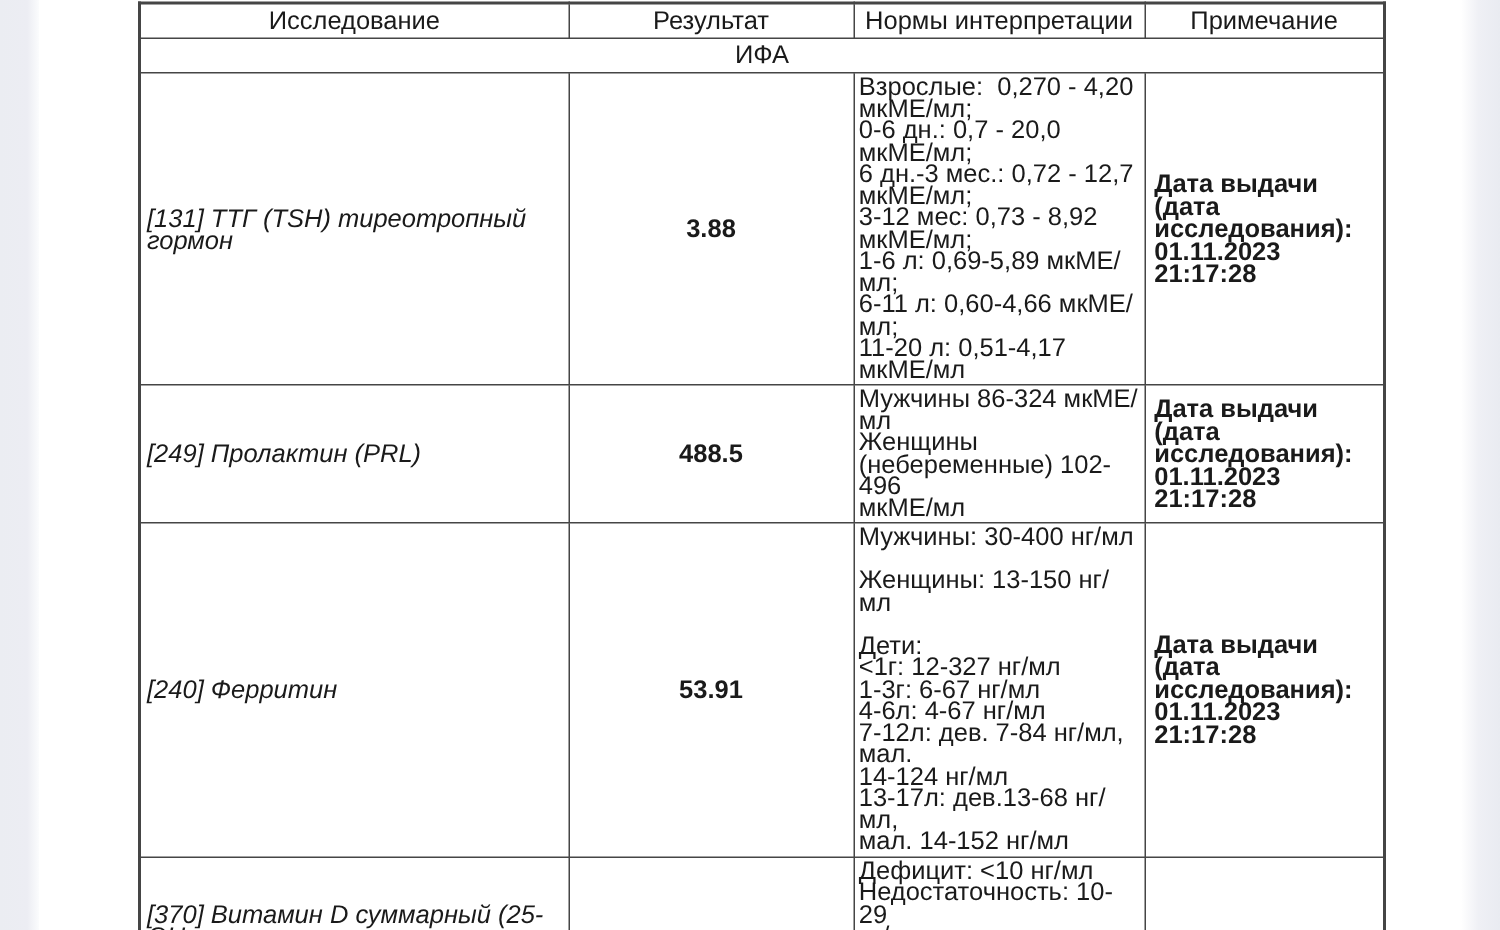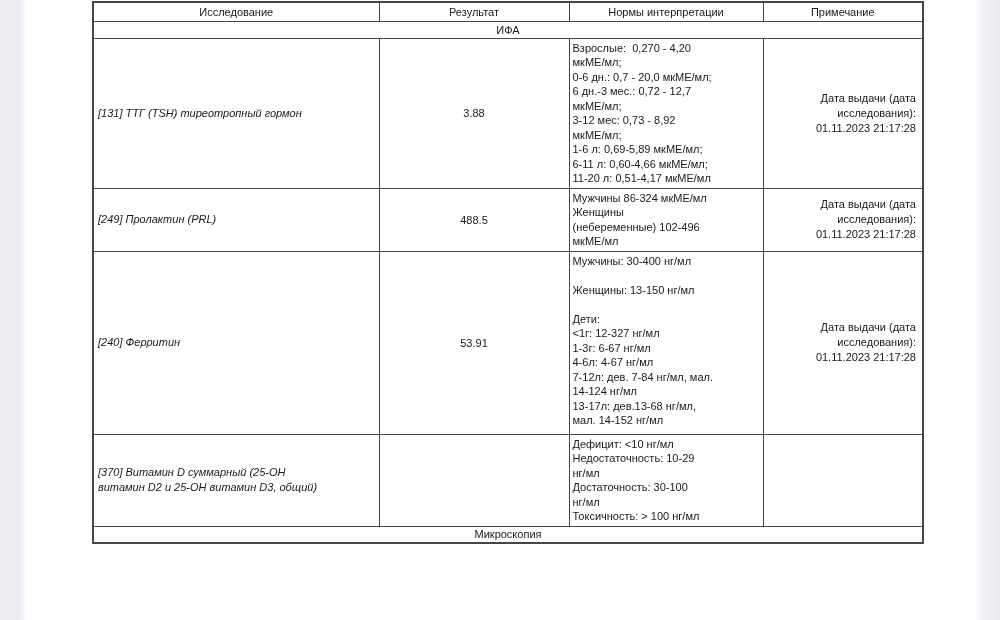--- a/index.html
+++ b/index.html
@@ -19,39 +19,39 @@
     background: linear-gradient(to right, #ffffff 0%, #eff0f5 45%, #e9ebf1 100%);
   }
   .report-table {
     position: absolute; left: 92px; top: 1px; width: 830px;
     border-collapse: collapse;
     table-layout: fixed;
     border: 2px solid #454545;
   }
   .report-table td, .report-table th {
     border: 1px solid #454545;
-    font-size: 11px;
+    font-size: 17px;
     font-weight: normal;
     overflow: hidden;
     vertical-align: middle;
   }
   th.col-header { height: 19px; text-align: center; padding: 1px 2px; }
   td.section-cell { height: 17px; text-align: center; padding: 1px 2px; margin-top: 19px; }
   td.cell-name {
     text-align: left; padding: 10px 4px;
     white-space: pre-wrap; line-height: 15px; font-style: italic;
   }
-  td.cell-result { text-align: center; padding: 2px 3px; }
+  td.cell-result { text-align: center; padding: 2px 3px; font-weight: bold; }
   td.cell-norms {
     text-align: left; vertical-align: top; padding: 2px 3px;
     white-space: pre-wrap; line-height: 14.5px;
   }
   td.cell-note {
-    text-align: right; padding: 2px 6px;
-    white-space: pre-wrap; line-height: 15px;
+    text-align: left; padding: 2px 6px;
+    white-space: pre-wrap; line-height: 15px; font-weight: bold;
   }
   tr.row-131 { height: 146px; }
   tr.row-151 { height: 63px; }
   tr.row-240 { height: 183px; }
   tr.row-370 { height: 87px; }
   tr.row-704 { height: 22px; }
   tr.row-710 { height: 30px; }
 </style>
 </head>
 <body>

